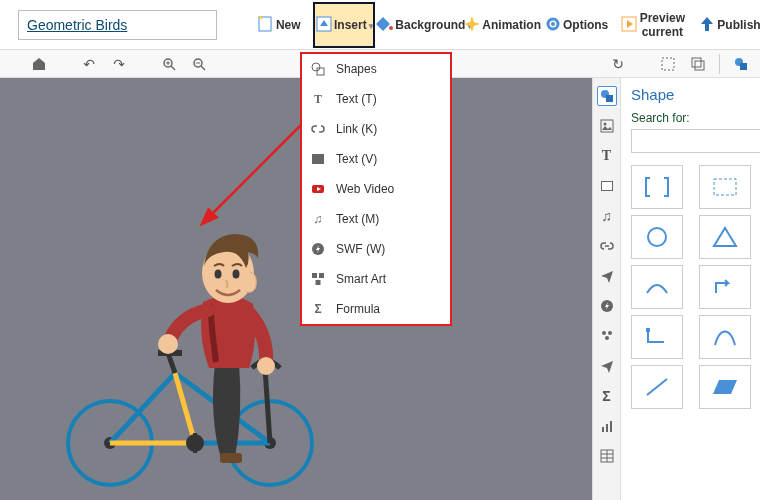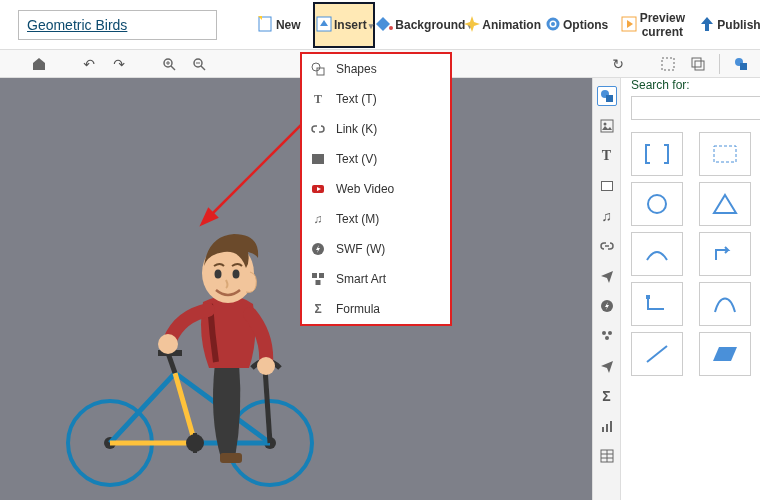--- a/index.html
+++ b/index.html
@@ -289,20 +289,21 @@
         <svg width="14" height="14">
           <rect x="1" y="1" width="12" height="12" fill="none" stroke="#666"></rect>
           <line x1="1" y1="5" x2="13" y2="5" stroke="#666"></line>
           <line x1="1" y1="9" x2="13" y2="9" stroke="#666"></line>
           <line x1="7" y1="1" x2="7" y2="13" stroke="#666"></line>
         </svg>
       </div>
   </div>
 
   <div class="shape-panel">
+    <h3>Shape</h3>
     <div class="lbl">Search for:</div>
     <input class="search" placeholder="" style="">
     <div class="shape-grid">
       <div class="shape-cell">
           <svg width="30" height="24">
             <path d="M8 3h-4v18h4M22 3h4v18h-4" stroke="#4a90d9" stroke-width="2" fill="none"></path>
           </svg>
         </div>
       <div class="shape-cell">
           <svg width="30" height="24">

